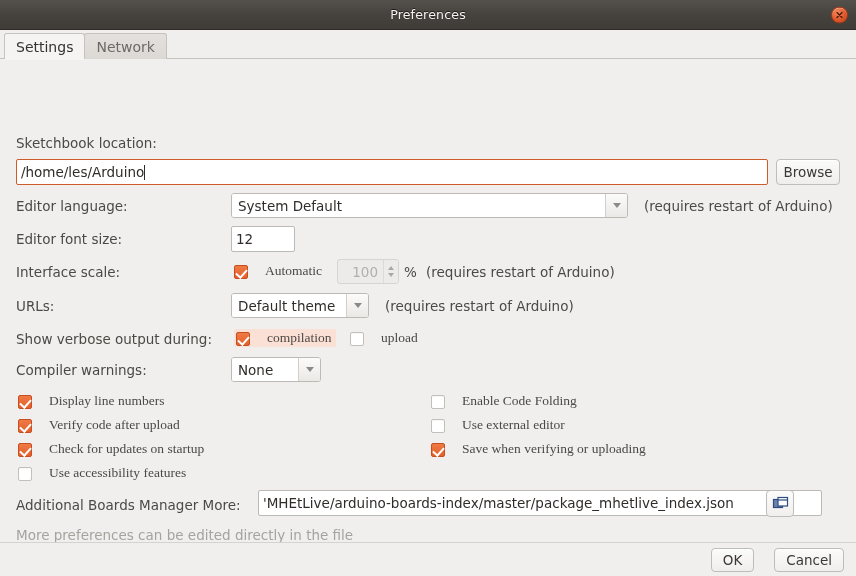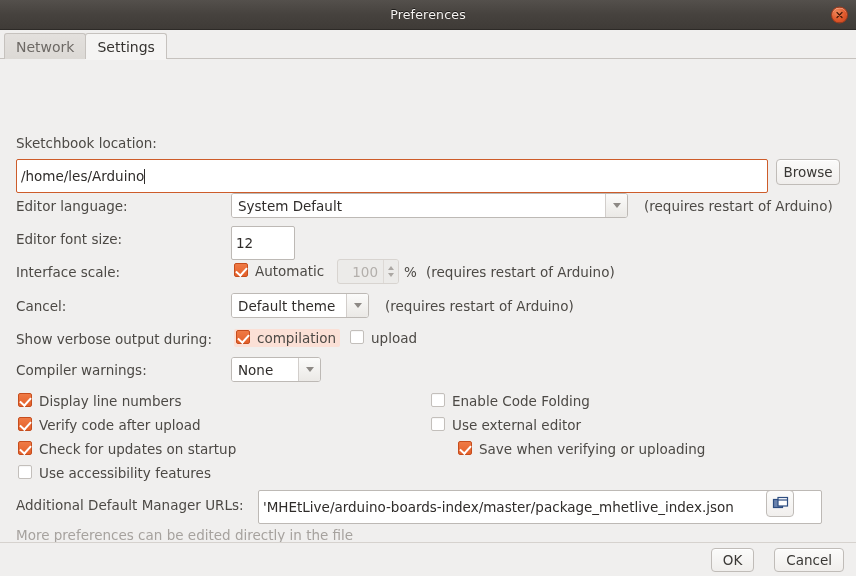--- a/index.html
+++ b/index.html
@@ -118,21 +118,21 @@
   .abs { position: absolute; }
 
   
   .textfield {
     background: #ffffff;
     border: 1px solid #bdb9b5;
     border-radius: 2px;
     font-family: "DejaVu Sans", "Liberation Sans", sans-serif;
     font-size: 13.5px;
     color: #2f2c2a;
-    padding: 16px 4px;
+    padding: 8px 4px;
     outline: none;
   }
   .textfield.focused {
     border: 1px solid #cd5c2a;
     box-shadow: 0 0 0 0 transparent;
   }
   .caret {
     display: inline-block;
     width: 1px; height: 15px;
     background: #2f2c2a;
@@ -227,24 +227,25 @@
   .sp-down {
     width: 0; height: 0;
     border-left: 3.5px solid transparent;
     border-right: 3.5px solid transparent;
     border-top: 4px solid #aba7a3;
   }
 
   
   .cbrow {
     display: inline-flex;
-    align-items: flex-start;
-    gap: 7px;
-    cursor: pointer;
-    user-select: none;
+    align-items: flex-end;
+    gap: 17px;
+    cursor: pointer;
+    user-select: none;
+    font-family: Liberation Serif, serif;
   }
   .cbrow.hl { background: #fbe0d6; padding: 1px 4px 1px 2px; border-radius: 2px; }
   .cbox {
     width: 14px; height: 14px;
     border-radius: 2px;
     flex: 0 0 auto;
     position: relative;
   }
   .cbox.off {
     background: #ffffff;
@@ -301,25 +302,25 @@
   <div class="titlebar">
     <div class="titlebar-title">Preferences</div>
     <div class="close-btn">
       <svg width="9" height="9" viewBox="0 0 9 9">
         <path d="M2 2 L7 7 M7 2 L2 7" stroke="#4a1a08" stroke-width="1.3" stroke-linecap="round" fill="none"></path>
       </svg>
     </div>
   </div>
 
   <div class="tabstrip">
+    <div class="tab active">
+      <span>Settings</span>
+    </div>
     <div class="tab inactive">
       <span>Network</span>
-    </div>
-    <div class="tab active">
-      <span>Settings</span>
     </div>
   </div>
 
   <div class="content">
 
     <div class="abs lbl" style="left:16px; top:76px;">Sketchbook location:</div>
 
     <div class="abs textfield focused" style="left:16px; top:100px; width:752px; height:26px; display:flex; align-items:center;">
       <span class="fieldtext">/home/les/Arduino</span>
         <span class="caret"></span>
@@ -350,21 +351,21 @@
     <div class="abs spinner" style="left:337px; top:200px;">
       <div class="sp-val">100</div>
       <div class="sp-arrows">
         <span class="sp-up"></span>
         <span class="sp-down"></span>
       </div>
     </div>
     <div class="abs lbl" style="left:404px; top:205px;">%</div>
     <div class="abs hint" style="left:426px; top:205px;">(requires restart of Arduino)</div>
 
-    <div class="abs lbl" style="left:16px; top:239px;">Cancel:</div>
+    <div class="abs lbl" style="left:16px; top:239px;">URLs:</div>
     <div class="abs combo" style="left:231px; top:234px; width:138px;">
       <div class="combo-text">Default theme</div>
       <div class="combo-arrow">
           <span class="tri-down"></span>
         </div>
     </div>
     <div class="abs hint" style="left:385px; top:239px;">(requires restart of Arduino)</div>
 
     <div class="abs lbl" style="left:16px; top:272px;">Show verbose output during:</div>
     <div class="abs cbrow hl" style="left:234px; top:270px;">
@@ -402,26 +403,26 @@
     </div>
 
     <div class="abs cbrow" style="left:431px; top:334px;">
       <span class="cbox off"></span>
       <span class="cblabel">Enable Code Folding</span>
     </div>
     <div class="abs cbrow" style="left:431px; top:358px;">
       <span class="cbox off"></span>
       <span class="cblabel">Use external editor</span>
     </div>
-    <div class="abs cbrow" style="left:431px; top:382px;margin-left:27px;">
+    <div class="abs cbrow" style="left:431px; top:382px;">
       <span class="cbox on"></span>
       <span class="cblabel">Save when verifying or uploading</span>
     </div>
 
-    <div class="abs lbl" style="left:16px; top:438px;">Additional Default Manager URLs:</div>
+    <div class="abs lbl" style="left:16px; top:438px;">Additional Boards Manager More:</div>
     <div class="abs textfield" style="left:258px; top:431px; width:564px; height:26px; display:flex; align-items:center;">
       <span class="fieldtext">'MHEtLive/arduino-boards-index/master/package_mhetlive_index.json</span>
     </div>
     <div class="abs iconbtn" style="left:766px; top:431px;">
       <svg width="17" height="17" viewBox="0 0 17 17">
         <rect x="1.5" y="4.5" width="9" height="8" fill="#6b83ad" stroke="#2d4d80" stroke-width="1.2"></rect>
         <rect x="6" y="2.5" width="9.5" height="8.5" fill="#ffffff" stroke="#2d4d80" stroke-width="1.2"></rect>
         <line x1="6" y1="5" x2="15.5" y2="5" stroke="#2d4d80" stroke-width="1.2"></line>
       </svg>
     </div>

